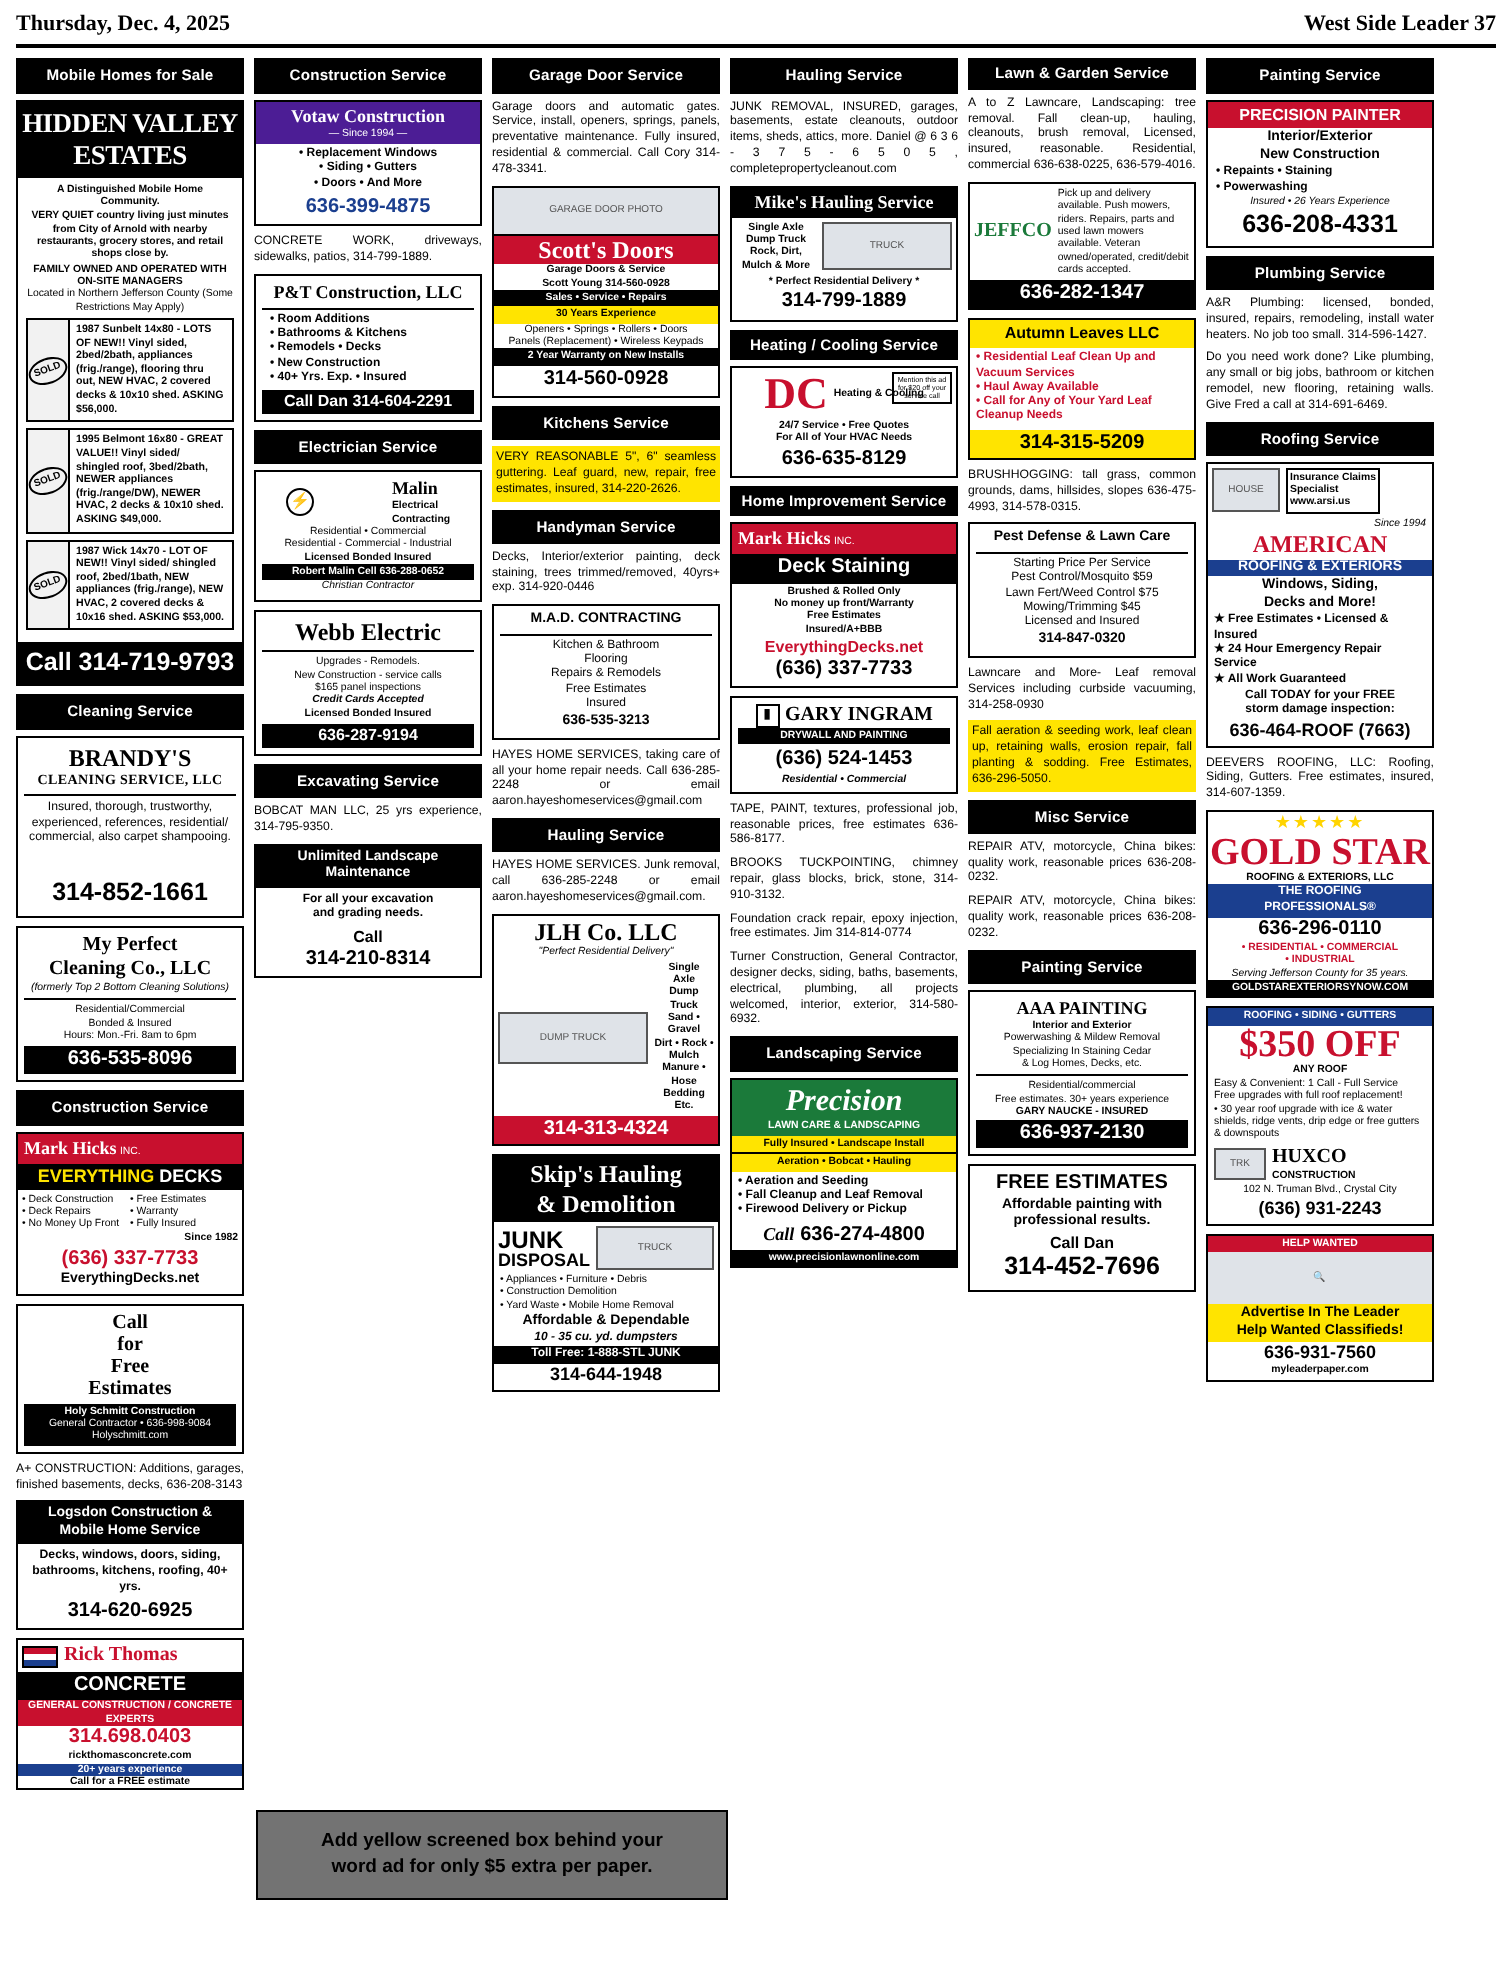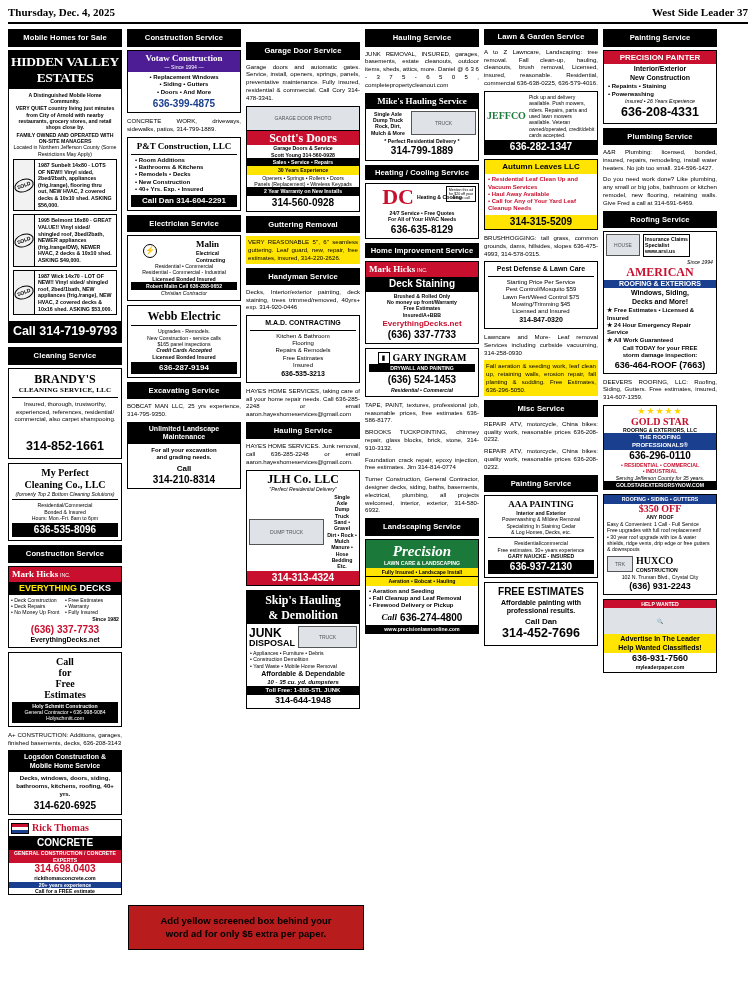--- a/index.html
+++ b/index.html
@@ -21,21 +21,21 @@
   .mh-center { font-family:"Liberation Serif", serif; font-weight:bold; font-size:13px; letter-spacing:-0.2px; }
   .mh-center .small { font-size:10px; }
   .mh-right { font-family:"Liberation Serif", serif; font-weight:bold; font-size:11px; }
   .mh-rule { border-top:2.2px solid #000; margin-top:1px; }
 
   
   .cols { display:flex; gap:5px; margin-top:5px; height:900px; align-items:flex-start; }
   .col { width:114px; flex:0 0 114px; }
   .col.c1 { width:114px; }
   .col.c2 { width:114px; }
-  .col.c3 { width:114px;margin-top:13px; }
+  .col.c3 { width:114px; }
   .col.c4 { width:114px; }
   .col.c5 { width:114px; }
   .col.c6 { width:114px; }
 
   
   .cat {
     background:#000; color:#fff; text-align:center;
     font-weight:bold; font-size:7.6px; padding:4px 2px;
     margin-bottom:3px; letter-spacing:0.1px;
   }
@@ -49,21 +49,21 @@
   .txt.c { text-align:center; }
   .b { font-weight:bold; }
   .center { text-align:center; }
   .tiny { font-size:5.2px; }
   .t6 { font-size:6px; }
   .t7 { font-size:7px; }
   .t8 { font-size:8px; }
   .t9 { font-size:9px; }
   .t10 { font-size:10px; }
   .t12 { font-size:12px; }
-  .t14 { font-size:10px; }
+  .t14 { font-size:19px; }
   .serif { font-family:"Liberation Serif", serif; }
   .i { font-style:italic; }
   .w { color:#fff; }
   .rule { border-top:1px solid #000; margin:2px 0; }
 
   
   .hv { border:1.6px solid #000; padding:0; margin-bottom:4px; }
   .hv-title { background:#000; color:#fff; text-align:center; font-family:"Liberation Serif", serif;
     font-weight:bold; font-size:13.5px; padding:3px 0 2px; letter-spacing:-0.3px; }
   .hv-body { padding:3px 4px; }
@@ -77,21 +77,21 @@
   .blk { background:#000; color:#fff; }
   .phone { font-weight:bold; }
   .phone.big { font-size:12.5px; }
   .phone.med { font-size:10px; }
 
   .flexrow { display:flex; gap:3px; align-items:center; }
   .stars { color:#ffd400; font-size:9px; letter-spacing:1px; }
   .imgph { background:#dfe3e8; border:1px solid #555; display:flex; align-items:center; justify-content:center;
     color:#555; font-size:5px; text-align:center; }
 
-  .bottombar { border:1.6px solid #000; background:#b91c1c; text-align:center; font-weight:bold;
+  .bottombar { border:1.6px solid #000; background:#737373; text-align:center; font-weight:bold;
     font-size:9.5px; padding:8px 4px; line-height:1.4; }
 
   .fancyscript { font-family:"Liberation Serif", serif; font-style:italic; font-weight:bold; }
 </style>
 </head>
 <body>
 
 <div class="page">
 
   <div class="masthead">
@@ -321,21 +321,21 @@
         <div class="tiny b">Garage Doors &amp; Service</div>
         <div class="tiny b">Scott Young 314-560-0928</div>
         <div class="tiny b blk" style="padding:1px;">Sales • Service • Repairs</div>
         <div class="tiny b" style="background:#ffe400;padding:1px;">30 Years Experience</div>
         <div class="tiny">Openers • Springs • Rollers • Doors</div>
         <div class="tiny">Panels (Replacement) • Wireless Keypads</div>
         <div class="tiny b blk" style="padding:1px;">2 Year Warranty on New Installs</div>
         <div class="phone med" style="padding:1px 0 2px;">314-560-0928</div>
       </div>
 
-      <div class="cat">Guttering Removal</div>
+      <div class="cat">Kitchens Service</div>
 
       <div class="ad nb" style="background:#ffe400;padding:2px;">
         <div class="txt">VERY  REASONABLE  5", 6" seamless  guttering.  Leaf guard,  new,  repair,  free estimates,  insured, 314-220-2626.</div>
       </div>
 
       <div class="cat">Handyman Service</div>
 
       <div class="ad nb">
         <div class="txt">Decks,  Interior/exterior painting, deck staining, trees trimmed/removed, 40yrs+ exp. 314-920-0446</div>
       </div>

